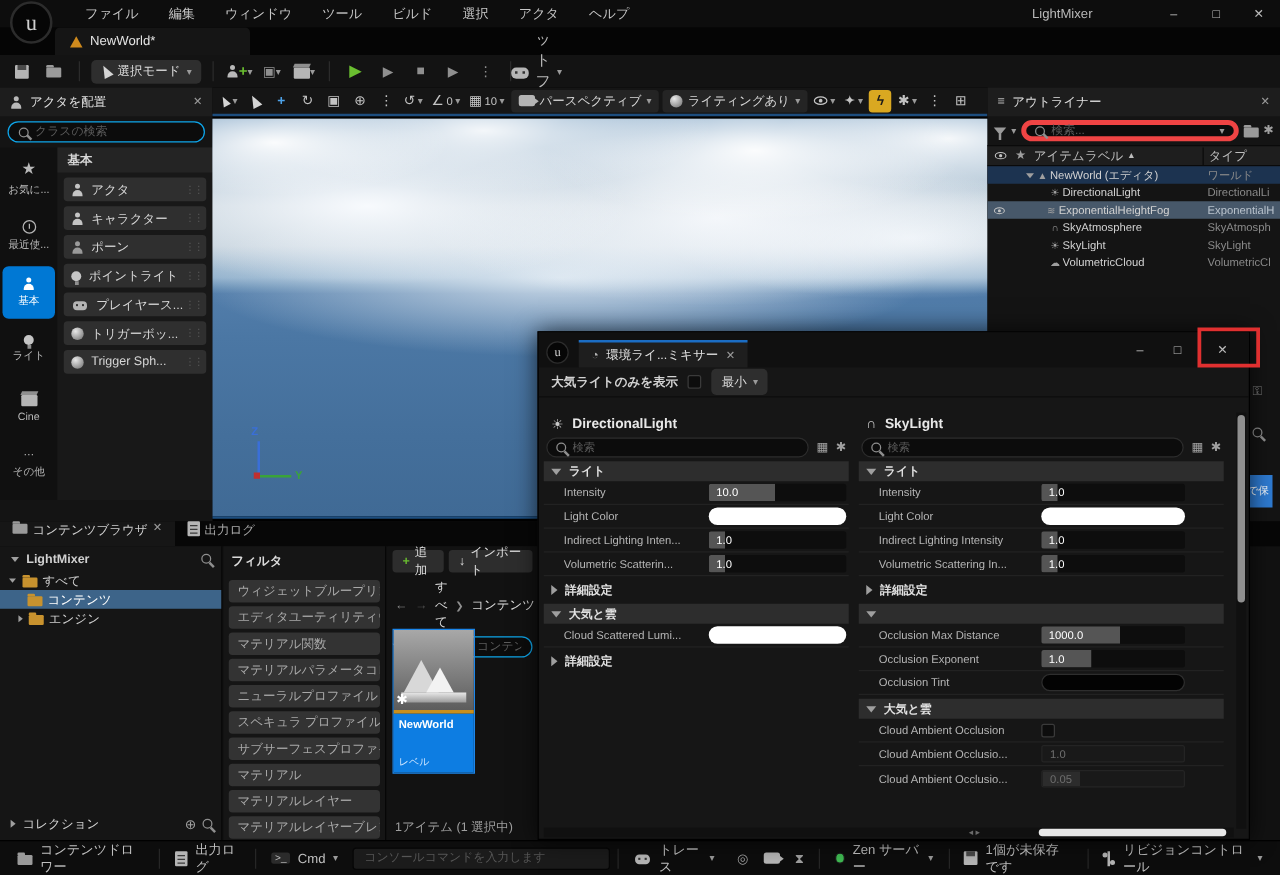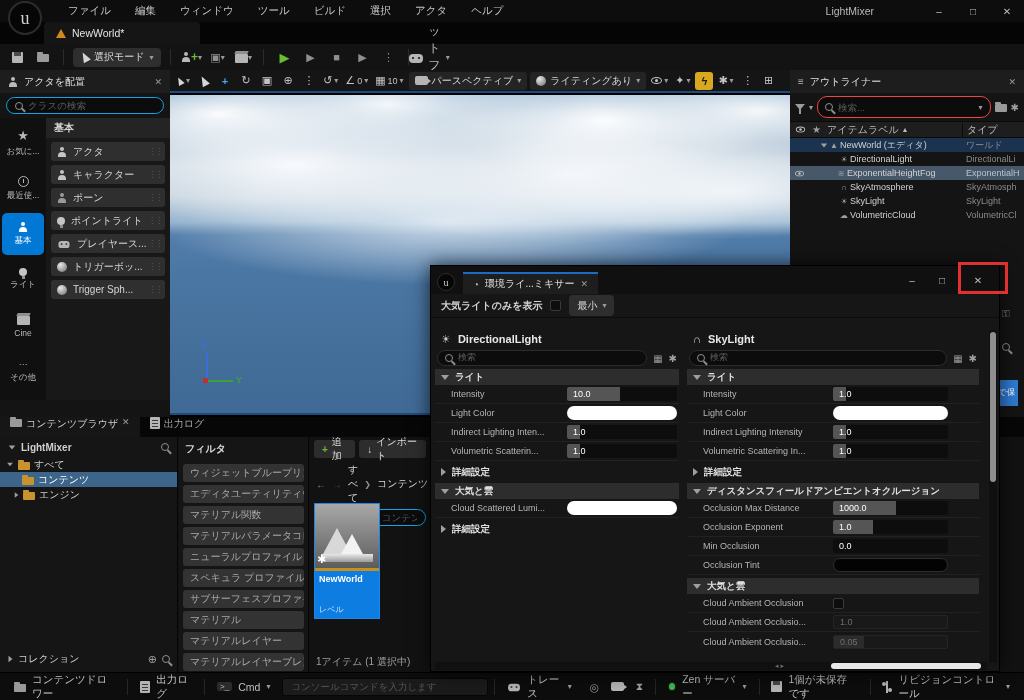--- a/index.html
+++ b/index.html
@@ -95,21 +95,21 @@
       radial-gradient(340px 100px at 65% 25%, rgba(248,250,253,.9), rgba(255,255,255,0) 70%),
       radial-gradient(280px 70px at 90% 30%, rgba(244,248,252,.85), rgba(255,255,255,0) 70%),
       radial-gradient(420px 90px at 45% 40%, rgba(235,242,248,.8), rgba(255,255,255,0) 70%),
       linear-gradient(180deg, #7ea3c4 0%, #a9c0d4 10%, #c6d3dd 22%, #c2d0db 32%, #93b2cd 40%, #6890b6 42.5%, #527daa 44%, #4b77a4 55%, #446f9b 80%, #406a95 100%);
   }
   .axis-label { position:absolute; font-size:9px; font-weight:bold; }
 
   
   #outliner { position:absolute; left:790px; top:70px; width:234px; height:602px; background:#141414; }
   #outliner-search-row { display:flex; align-items:center; gap:4px; padding:3px 5px; }
-  .ol-search { flex:1; background:#0c0c0c; border:1px solid #ef4444; border-radius:10px; height:22px; display:flex; align-items:center; gap:5px; padding:0 7px; }
+  .ol-search { flex:1; background:#0c0c0c; border:4px solid #ef4444; border-radius:10px; height:17px; display:flex; align-items:center; gap:5px; padding:0 7px; }
   .ol-search input { background:transparent; border:none; outline:none; color:#cfcfcf; font-size:9.5px; width:100%; font-family:inherit; }
   .ol-search input::placeholder { color:#5c5c5c; }
   #ol-header { height:17px; background:#1e1e1e; display:flex; align-items:center; color:#bdbdbd; border-top:1px solid #0a0a0a; border-bottom:1px solid #0a0a0a; }
   .ol-col-type { width:62px; padding-left:4px; border-left:1px solid #0a0a0a; }
   .ol-row { height:14px; display:flex; align-items:center; font-size:9px; color:#d2d2d2; }
   .ol-row .t { width:62px; padding-left:4px; color:#8a8a8a; overflow:hidden; white-space:nowrap; }
   .ol-icon { width:12px; text-align:center; color:#9f9f9f; font-size:8px; flex:none; }
 
   
   #bottom { position:absolute; left:0; top:417px; width:1024px; height:255px; background:#121212; }
@@ -123,21 +123,21 @@
   #lm { position:absolute; left:430px; top:265px; width:570px; height:407px; background:#161616; border:1px solid #000; box-shadow:0 0 18px rgba(0,0,0,.7); z-index:10; }
   #lm-titlebar { height:28px; background:#101010; display:flex; align-items:flex-end; }
   #lm-tab { height:22px; background:#1e1e1e; border-top:2px solid #1b6dc4; display:flex; align-items:center; gap:6px; padding:0 10px; color:#e2e2e2; margin-left:28px; }
   .lm-winbtns { margin-left:auto; display:flex; align-self:center; }
   #lm-options { height:24px; display:flex; align-items:center; gap:8px; padding:0 10px; border-bottom:1px solid #0c0c0c; }
   .checkbox { width:11px; height:11px; background:#0d0d0d; border:1px solid #3a3a3a; border-radius:2px; }
   #lm-cols { position:absolute; left:0; top:62px; right:12px; bottom:10px; display:flex; }
   .lm-col { padding:0 4px; }
   .lm-colhead { height:22px; display:flex; align-items:center; gap:7px; color:#e8e8e8; font-size:11px; font-weight:bold; padding:0 6px; }
   .lm-search { background:#0c0c0c; border:1px solid #2c2c2c; border-radius:10px; height:16px; display:flex; align-items:center; gap:5px; padding:0 7px; flex:1; }
-  .lm-search input { background:transparent; border:none; outline:none; color:#cfcfcf; font-size:9px; width:100%; font-family:Liberation Mono, monospace; }
+  .lm-search input { background:transparent; border:none; outline:none; color:#cfcfcf; font-size:9px; width:100%; font-family:Liberation Serif, serif; }
   .lm-search input::placeholder { color:#5c5c5c; }
   .sech { display:flex; align-items:center; gap:6px; background:#2d2d2d; height:16px; margin-top:3px; padding:0 6px; color:#e0e0e0; font-weight:bold; font-size:9.5px; }
   .sech.plain { background:transparent; }
   .prow { display:flex; align-items:center; height:19px; border-bottom:1px solid #222; padding-left:16px; }
   .plabel { color:#b5b5b5; font-size:9px; overflow:hidden; white-space:nowrap; }
   .numf { background:#0d0d0d; border-radius:2px; height:14px; position:relative; color:#fff; font-size:9px; display:flex; align-items:center; overflow:hidden; }
   .numf .fill { position:absolute; left:0; top:0; bottom:0; background:#555; }
   .numf span { position:relative; padding-left:6px; }
   .numf.disabled { color:#6e6e6e; background:#191919; border:1px solid #242424; }
   .swatch { height:14px; border-radius:7px; background:#fff; }
@@ -665,40 +665,33 @@
           <span class="fill" style="width:13px;"></span>
             <span>1.0</span>
         </div>
       </div>
       <div class="sech plain">
         <span class="tri-r"></span>
           <span>詳細設定</span>
       </div>
       <div class="sech">
         <span class="tri-d"></span>
-          <span style="overflow:hidden; white-space:nowrap;">ディスタンスフィールドアンビエントオクルージョン</span>
       </div>
       <div class="prow">
         <span class="plabel" style="width:130px;">Occlusion Max Distance</span>
         <div class="numf" style="width:115px;">
           <span class="fill" style="width:55%;"></span>
             <span>1000.0</span>
         </div>
       </div>
       <div class="prow">
         <span class="plabel" style="width:130px;">Occlusion Exponent</span>
         <div class="numf" style="width:115px;">
           <span class="fill" style="width:35%;"></span>
             <span>1.0</span>
-        </div>
-      </div>
-      <div class="prow">
-        <span class="plabel" style="width:130px;">Min Occlusion</span>
-        <div class="numf" style="width:115px;">
-          <span>0.0</span>
         </div>
       </div>
       <div class="prow">
         <span class="plabel" style="width:130px;">Occlusion Tint</span>
         <div class="swatch black" style="width:115px;"></div>
       </div>
       <div class="sech">
         <span class="tri-d"></span>
           <span>大気と雲</span>
       </div>

